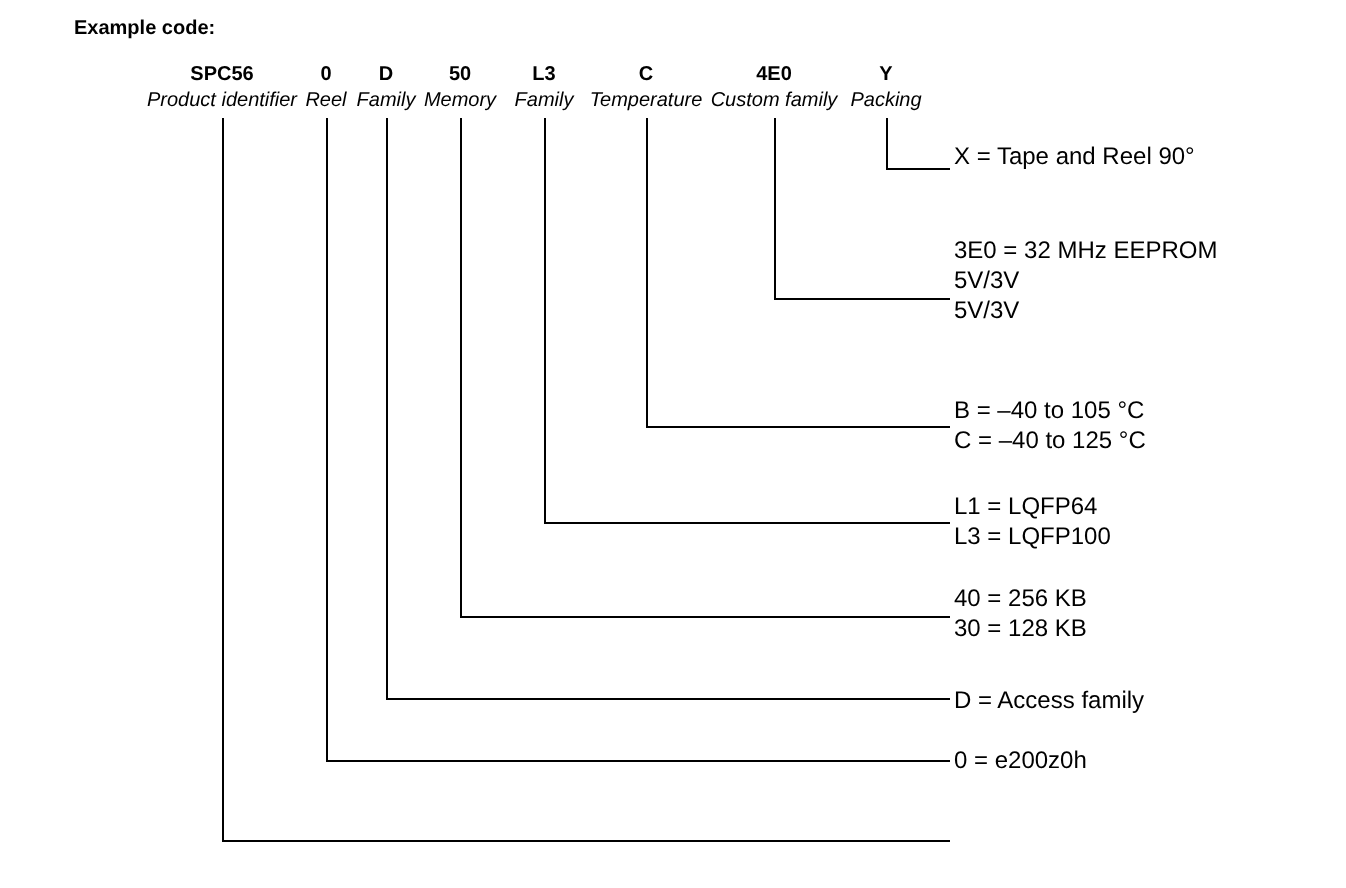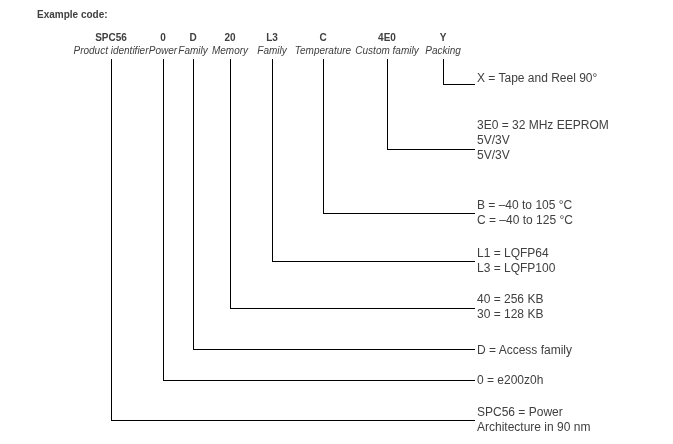--- a/index.html
+++ b/index.html
@@ -2,21 +2,21 @@
 <html><head>
 <meta charset="utf-8">
 <style>
   html, body { margin: 0; padding: 0; background: #ffffff; }
   .stage {
     position: relative;
     width: 673px;
     height: 444px;
     background: #ffffff;
     font-family: "Liberation Sans", sans-serif;
-    color: #404040;
+    color: #000000;
     overflow: hidden;
   }
   .heading {
     position: absolute;
     left: 37px;
     top: 9px;
     font-size: 10px;
     font-weight: bold;
     white-space: nowrap;
   }
@@ -67,28 +67,28 @@
 <div class="stage">
 
   <div class="heading">Example code:</div>
 
   <div class="col" style="left:111px">
     <span class="code">SPC56</span>
     <span class="lbl">Product identifier</span>
   </div>
   <div class="col" style="left:163px">
     <span class="code">0</span>
-    <span class="lbl">Power</span>
+    <span class="lbl">Reel</span>
   </div>
   <div class="col" style="left:193px">
     <span class="code">D</span>
     <span class="lbl">Family</span>
   </div>
   <div class="col" style="left:230px">
-    <span class="code">20</span>
+    <span class="code">50</span>
     <span class="lbl">Memory</span>
   </div>
   <div class="col" style="left:272px">
     <span class="code">L3</span>
     <span class="lbl">Family</span>
   </div>
   <div class="col" style="left:323px">
     <span class="code">C</span>
     <span class="lbl">Temperature</span>
   </div>
@@ -151,18 +151,14 @@
   </div>
 
   <div class="desc" style="top:343px">
     <div>D = Access family</div>
   </div>
 
   <div class="desc" style="top:373px">
     <div>0 = e200z0h</div>
   </div>
 
-  <div class="desc" style="top:405px">
-    <div>SPC56 = Power</div>
-    <div>Architecture in 90 nm</div>
-  </div>
 
 </div>
 
 </body></html>

